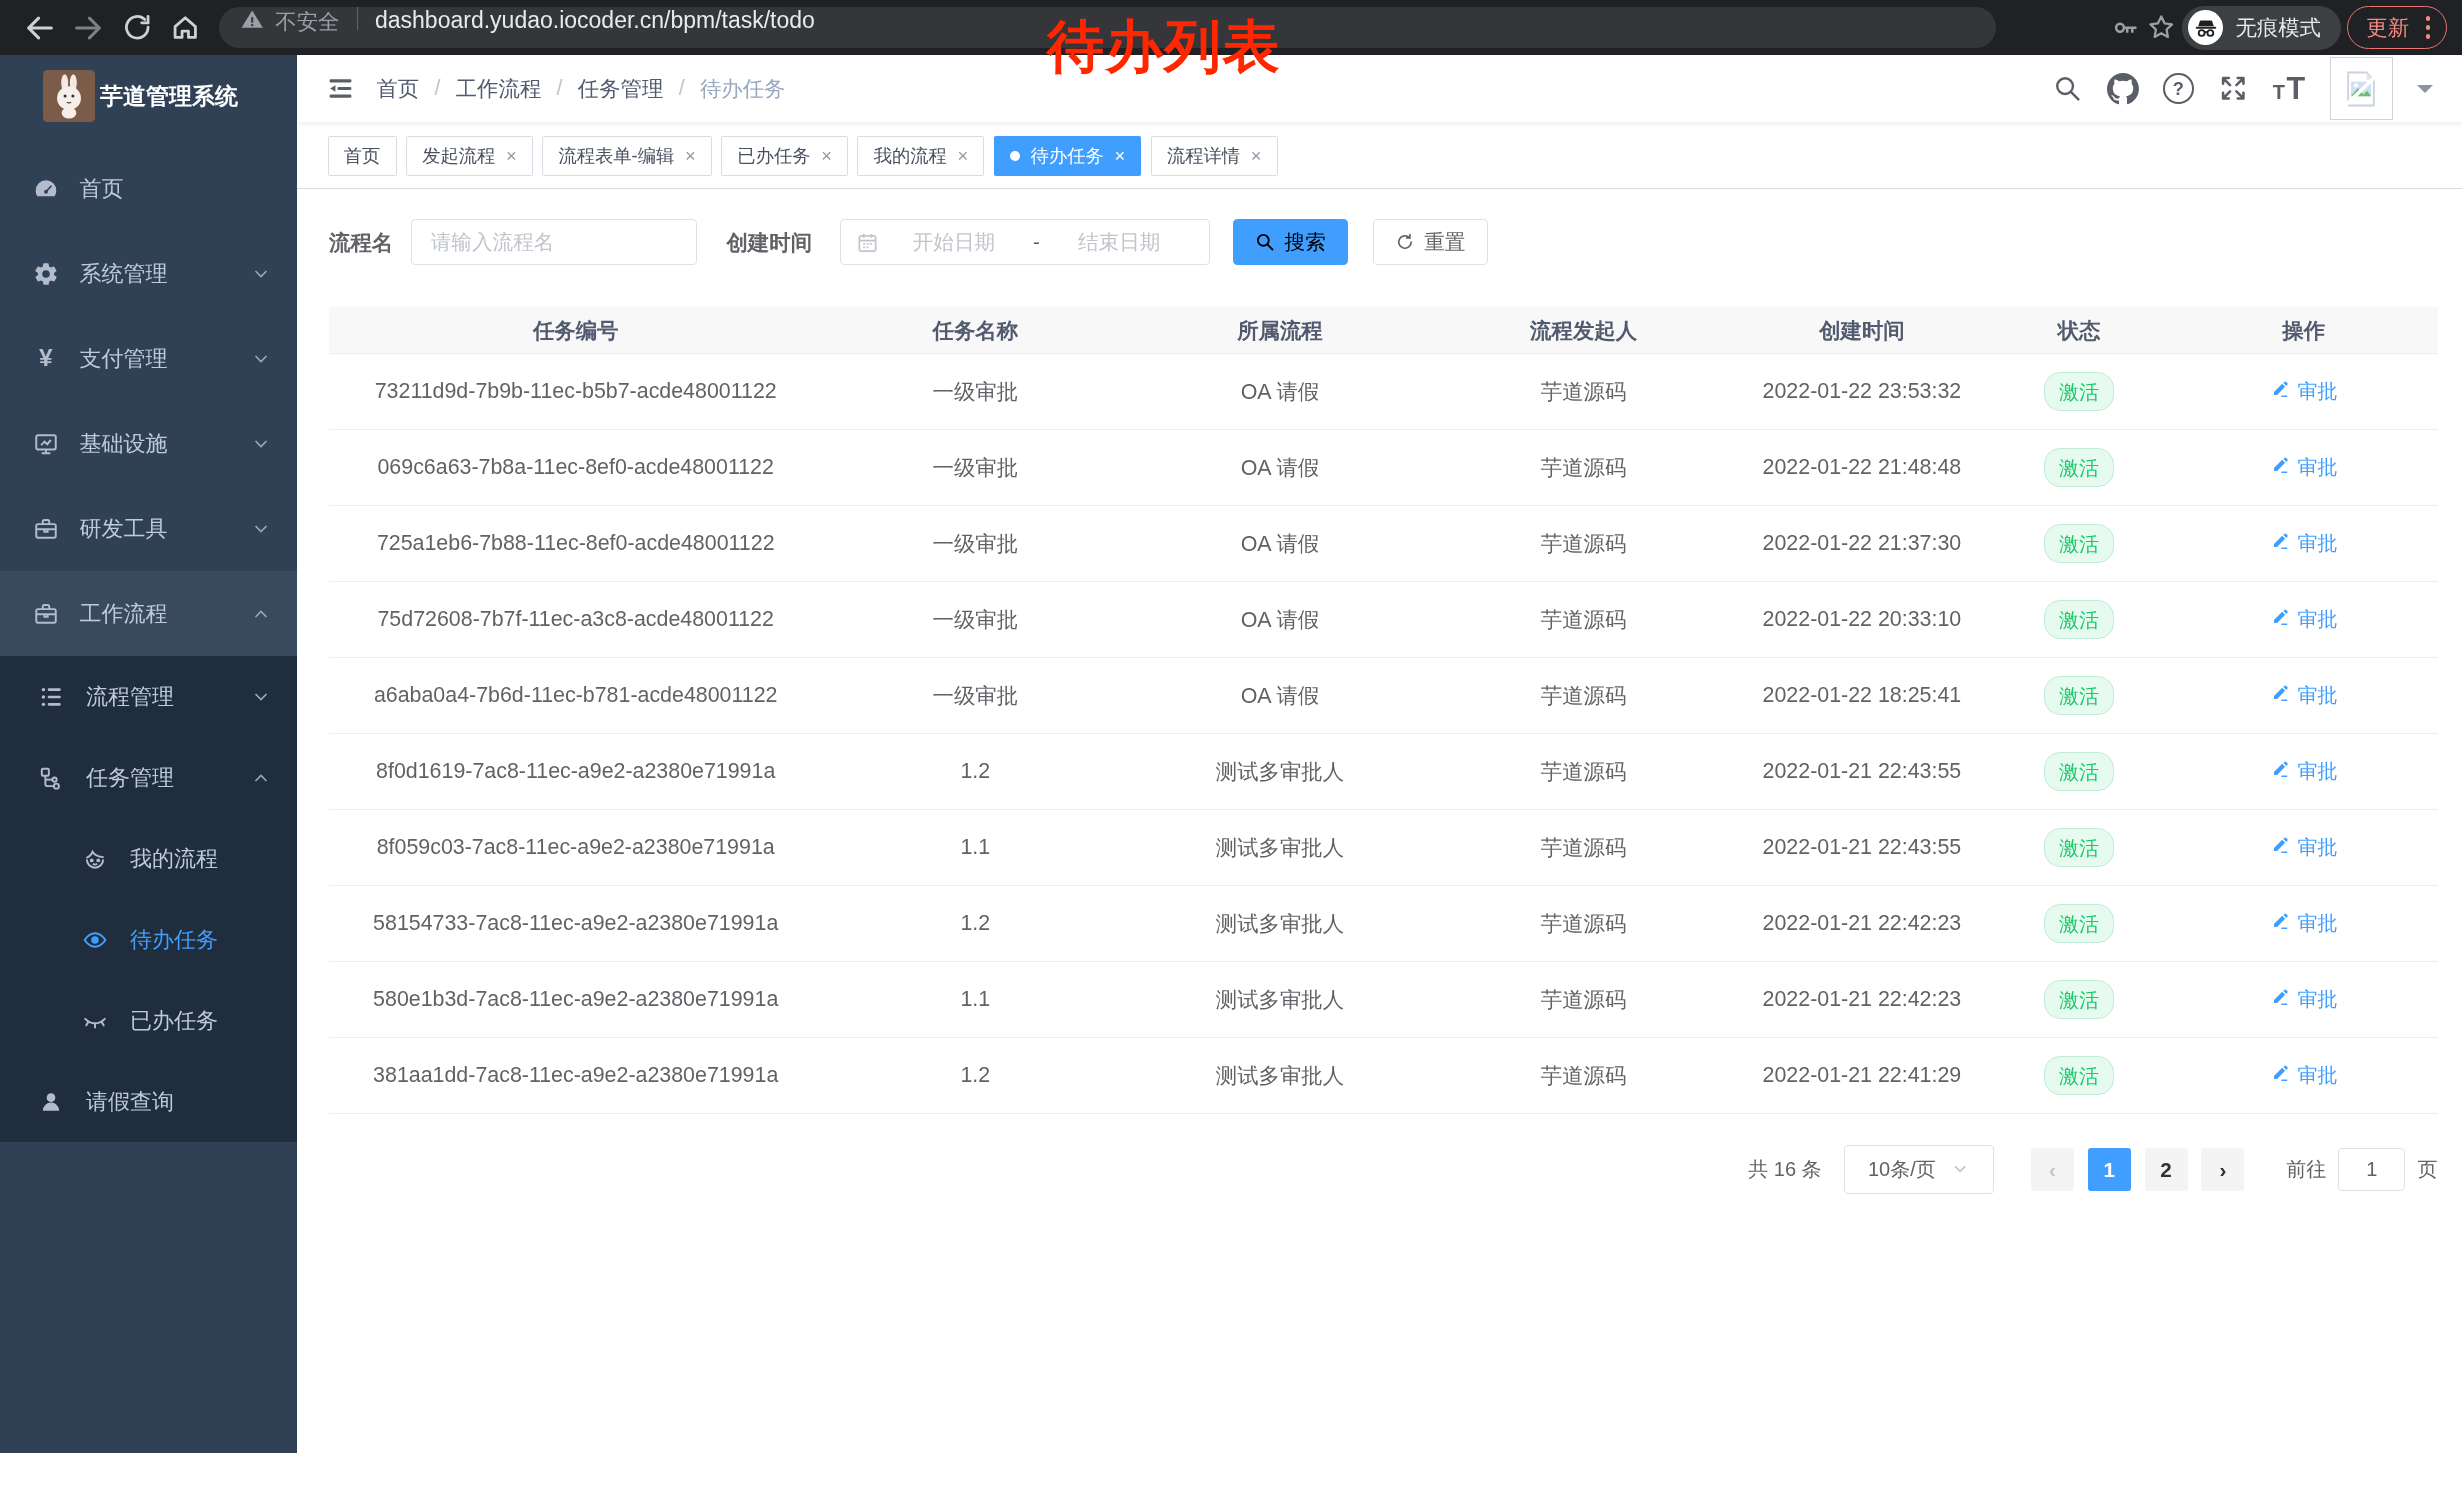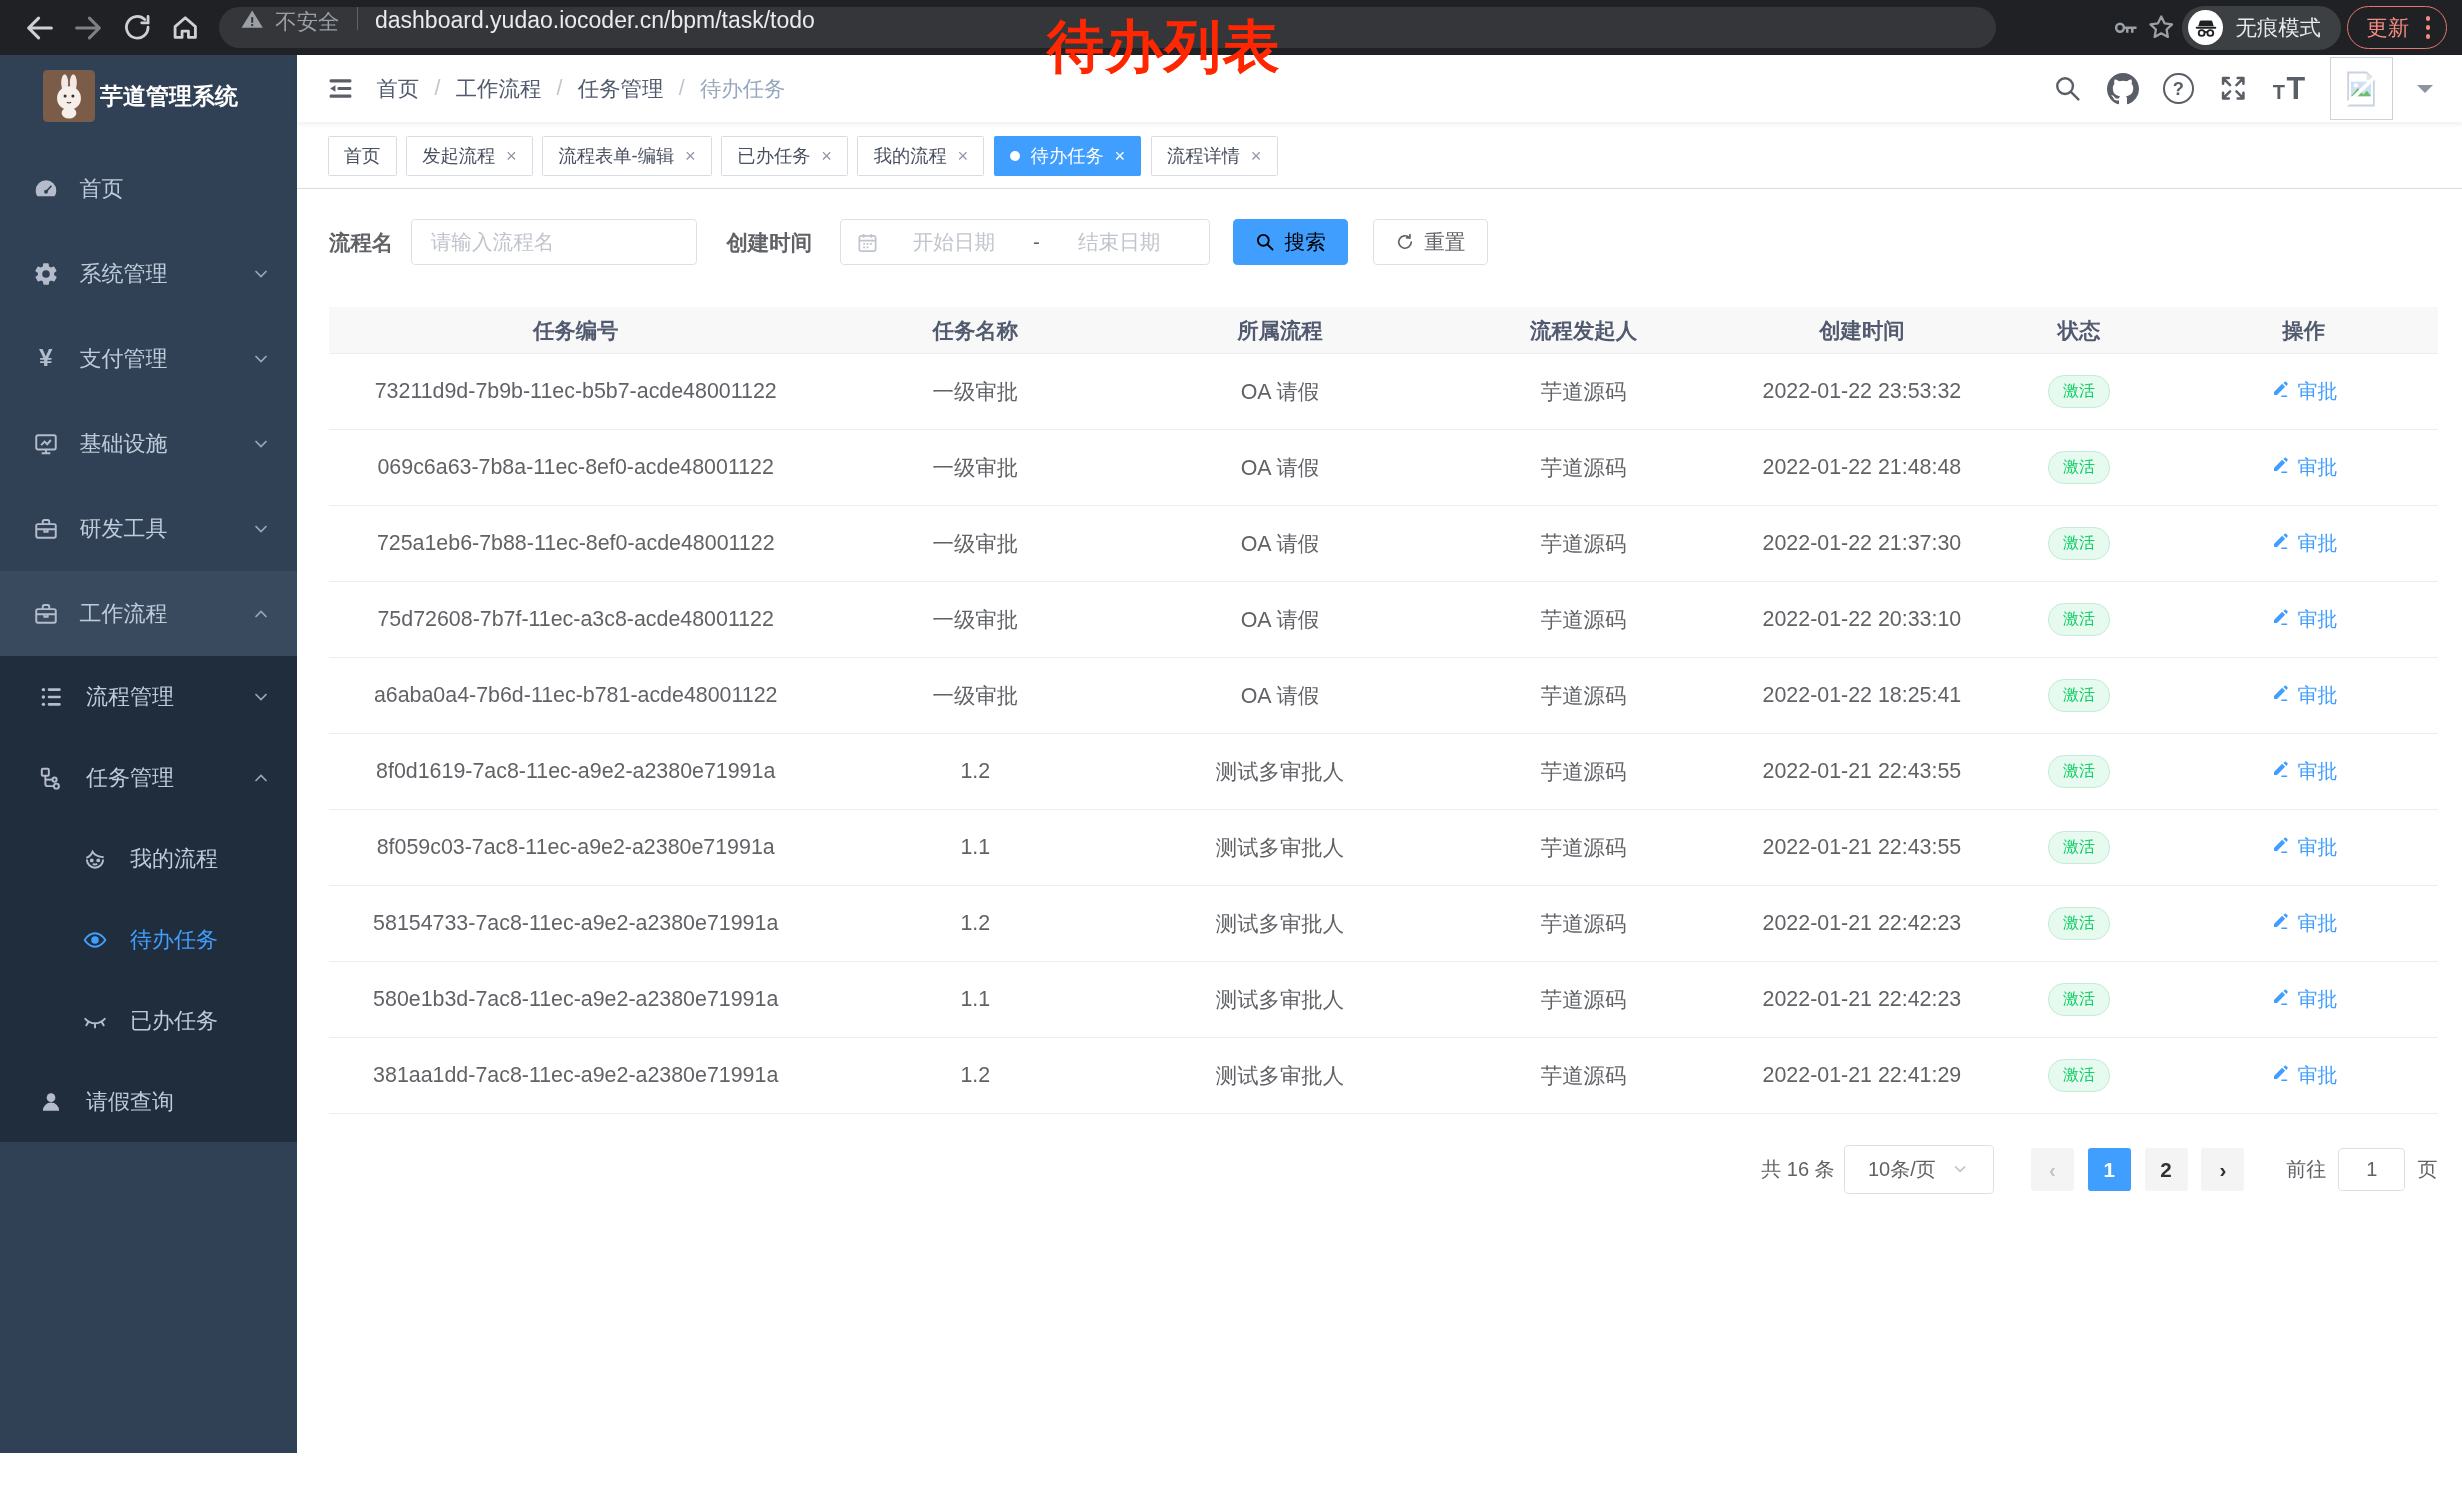--- a/index.html
+++ b/index.html
@@ -85,26 +85,26 @@
   .btn.primary{background:#409eff;border:0.8px solid #409eff;color:#000000;margin-left:23px}
   .btn.plain{background:#fff;border:0.8px solid #dcdfe6;color:#606266;margin-left:24.4px}
 
   
   .table{margin-top:42px;font-size:21.4px}
   .thead{display:flex;align-items:center;height:47px;background:#f8f8f9;border-bottom:0.8px solid #ebeef5}
   .th{color:#515a6e;font-weight:700;text-align:center}
   .tr{display:flex;align-items:center;height:76px;border-bottom:0.8px solid #ebeef5;color:#606266}
   .td{text-align:center;overflow:hidden;white-space:nowrap}
   .c1{width:23.4%}.c2{width:14.5%}.c3{width:14.4%}.c4{width:14.4%}.c5{width:12.0%}.c6{width:8.6%}.c7{flex:1}
-  .badge{display:inline-block;padding:5.3px 13.7px;background:#e7faf0;border:0.8px solid #c3ecd6;border-radius:16px;color:#13ce66;font-size:16px;line-height:1.3}
+  .badge{display:inline-block;padding:5.3px 13.7px;background:#e7faf0;border:0.8px solid #c3ecd6;border-radius:16px;color:#13ce66;font-size:20px;line-height:1.3}
   .op-link{color:#409eff;display:inline-flex;align-items:flex-start;gap:6.1px;font-size:20px;cursor:pointer}
 
   
   .pager{display:flex;align-items:center;justify-content:flex-end;margin-top:31px;font-size:20px;color:#606266}
-  .p-total{margin-right:9px;white-space:nowrap}
+  .p-total{margin-right:22px;white-space:nowrap}
   .p-size{width:150px;height:49px;border:0.8px solid #dcdfe6;border-radius:4.6px;display:flex;align-items:center;justify-content:center;gap:15.3px;color:#606266;margin-right:30.5px;cursor:pointer}
   .p-size .caret{color:#c0c4cc}
   .p-btn{min-width:43px;height:43px;border-radius:3.1px;background:#f4f4f5;display:flex;align-items:center;justify-content:center;margin:0 6.9px;font-weight:700;color:#303133;cursor:pointer;font-size:20.6px}
   .p-btn.disabled{color:#c0c4cc}
   .p-btn.active{background:#409eff;color:#fff}
   .p-goto{display:flex;align-items:center;margin-left:35px;gap:12.2px;white-space:nowrap}
   .p-goto input{width:67px;height:43px;border:0.8px solid #dcdfe6;border-radius:4.6px;text-align:center;font-size:20px;color:#606266;outline:none;font-family:inherit}
 </style>
 </head>
 <body>

